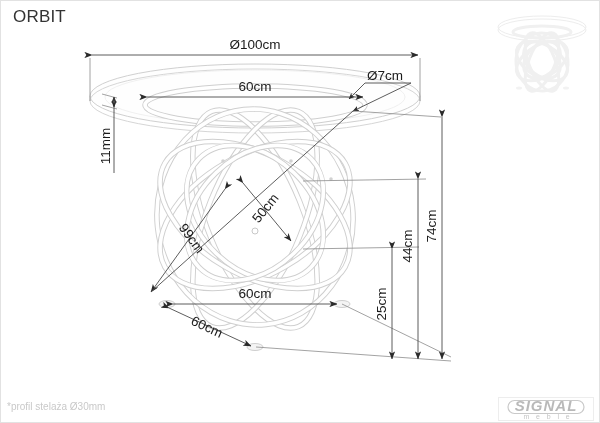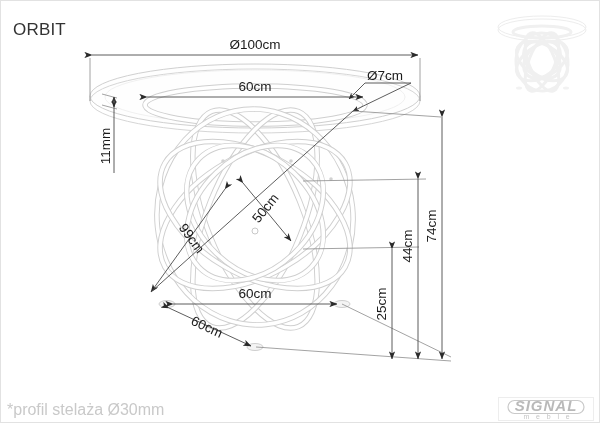--- a/index.html
+++ b/index.html
@@ -15,30 +15,30 @@
     width: 600px;
     height: 423px;
     background: #ffffff;
     border: 1px solid #e2e2e2;
     box-sizing: border-box;
     overflow: hidden;
   }
   #title {
     position: absolute;
     left: 12px;
-    top: 19px;
+    top: 6px;
     font-size: 17px;
     color: #333333;
     letter-spacing: 0.2px;
   }
   #footnote {
     position: absolute;
     left: 6px;
     top: 400px;
-    font-size: 16px;
+    font-size: 10px;
     color: #c9c9c9;
   }
   #thumb {
     position: absolute;
     left: 489px;
     top: 4px;
     width: 104px;
     height: 100px;
   }
   #logo {

